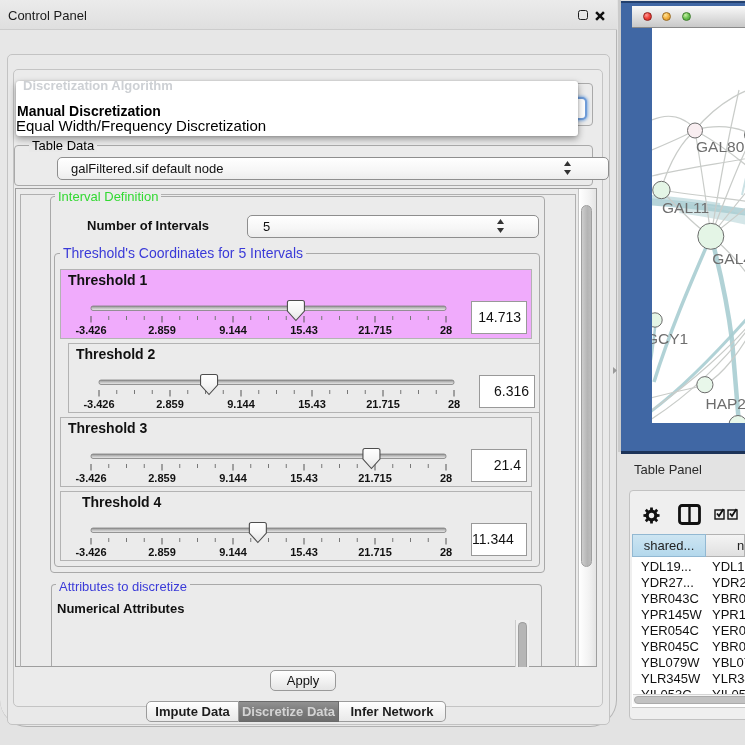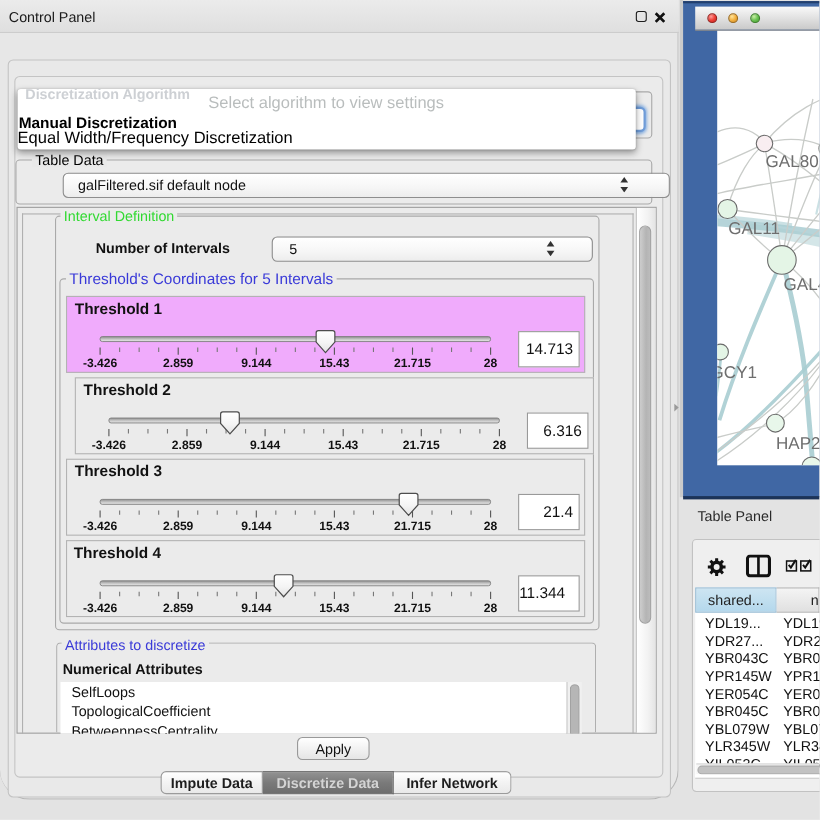--- a/index.html
+++ b/index.html
@@ -187,21 +187,21 @@
         <text x="243" y="64" font-size="11" font-weight="bold" fill="#111" text-anchor="middle" font-family="Liberation Sans, sans-serif">15.43</text>
         <text x="314" y="64" font-size="11" font-weight="bold" fill="#111" text-anchor="middle" font-family="Liberation Sans, sans-serif">21.715</text>
         <text x="385" y="64" font-size="11" font-weight="bold" fill="#111" text-anchor="middle" font-family="Liberation Sans, sans-serif">28</text>
         <g transform="translate(310.44,41.5)">
           <path d="M-8.5,-9 Q-8.5,-11 -6.5,-11 L6.5,-11 Q8.5,-11 8.5,-9 L8.5,-0.5 L0,9 L-8.5,-0.5 Z" fill="url(#thumbgrad)" stroke="#4d4d4d" stroke-width="1.1"></path>
         </g>
       </svg>
       <div class="abs" style="left:410px;top:31px;width:56px;height:33px;background:#fff;border:1px solid #999;font-size:14px;color:#111;text-align:right;line-height:31px;padding-right:5px;">21.4</div>
     </div>
 <div class="abs" style="left:60px;top:491.0px;width:472px;height:70px;border:1px solid #b3b3b3;background:#ebebeb;">
-      <div class="abs" style="left:6px;top:2px;font-size:14px;font-weight:bold;color:#111;">Threshold 4</div>
+      <div class="abs" style="left:21px;top:2px;font-size:14px;font-weight:bold;color:#111;">Threshold 4</div>
       <svg width="472" height="70" viewBox="0 0 472 70" style="position:absolute;left:0;top:0;">
         <defs></defs>
         <rect x="30" y="36" width="355" height="4.5" rx="2" fill="url(#trackgrad)" stroke="#7d7d7d" stroke-width="0.8"></rect>
         <line x1="30.00" y1="46" x2="30.00" y2="52.5" stroke="#555" stroke-width="1"></line>
         <line x1="47.75" y1="46" x2="47.75" y2="50" stroke="#777" stroke-width="1"></line>
         <line x1="65.50" y1="46" x2="65.50" y2="50" stroke="#777" stroke-width="1"></line>
         <line x1="83.25" y1="46" x2="83.25" y2="50" stroke="#777" stroke-width="1"></line>
         <line x1="101.00" y1="46" x2="101.00" y2="52.5" stroke="#555" stroke-width="1"></line>
         <line x1="118.75" y1="46" x2="118.75" y2="50" stroke="#777" stroke-width="1"></line>
         <line x1="136.50" y1="46" x2="136.50" y2="50" stroke="#777" stroke-width="1"></line>
@@ -228,38 +228,34 @@
         <g transform="translate(196.85,41.5)">
           <path d="M-8.5,-9 Q-8.5,-11 -6.5,-11 L6.5,-11 Q8.5,-11 8.5,-9 L8.5,-0.5 L0,9 L-8.5,-0.5 Z" fill="url(#thumbgrad)" stroke="#4d4d4d" stroke-width="1.1"></path>
         </g>
       </svg>
       <div class="abs" style="left:410px;top:31px;width:56px;height:33px;background:#fff;border:1px solid #999;font-size:14px;color:#111;text-align:right;line-height:31px;padding-right:16px;">11.344</div>
     </div>
 
   <div class="groupbox" style="left:51px;top:584px;width:491px;height:82px;border-bottom:none;border-radius:4px 4px 0 0;"></div>
   <div class="grouplabel" style="left:56px;top:580px;color:#3a3ad8;">Attributes to discretize</div>
   <div class="abs" style="left:57px;top:601px;font-size:13px;font-weight:bold;color:#111;">Numerical Attributes</div>
-  <div class="abs" style="left:55px;top:620px;width:460px;height:46.5px;background:#fff;overflow:hidden;">
-    <div style="padding-left:10px;font-size:13px;line-height:17.3px;padding-top:1px;color:#111;">SelfLoops<br>TopologicalCoefficient<br>BetweennessCentrality</div>
-  </div>
   <div class="abs" style="left:515px;top:620px;width:14px;height:46.5px;background:#f0f0f0;border-left:1px solid #ccc;"></div>
   <div class="abs" style="left:518px;top:622px;width:9px;height:45px;background:#b6b6b6;border:1px solid #9e9e9e;border-bottom:none;border-radius:5px 5px 0 0;"></div>
 
   <div class="abs" style="left:270px;top:670px;width:66px;height:21px;background:linear-gradient(#ffffff,#f2f2f2 50%,#e5e5e5);border:1px solid #999;border-radius:5px;font-size:13px;color:#111;display:flex;align-items:center;justify-content:center;">Apply</div>
 
   <div class="seg" style="left:146px;top:701px;height:21px;">
     <div style="width:93px;">Impute Data</div>
-    <div class="sel" style="width:119px;">Discretize Data</div>
+    <div class="sel" style="width:100px;">Discretize Data</div>
     <div style="width:107px;">Infer Network</div>
   </div>
 </div>
 
 <div class="abs" style="left:15.5px;top:81px;width:562.5px;height:54.5px;background:#ffffff;border-radius:3px;box-shadow:0 3px 7px rgba(0,0,0,0.38), 0 0 2px rgba(0,0,0,0.18);z-index:30;">
   <div class="abs" style="left:7.5px;top:-3.5px;font-size:13px;font-weight:bold;color:#cdd0d4;white-space:nowrap;">Discretization Algorithm</div>
-  <div class="abs" style="left:0;top:3.5px;width:562px;text-align:center;font-size:15px;color:#b9bdbd;">Select algorithm to view settings</div>
   <div class="abs" style="left:0.5px;top:36px;font-size:15px;color:#000;">Equal Width/Frequency Discretization</div>
   <div class="abs" style="left:1.5px;top:22px;font-size:14px;font-weight:bold;color:#000;">Manual Discretization</div>
 </div>
 
 <div class="abs" style="left:618px;top:0;width:3px;height:452px;background:#cbcbcb;"></div>
 
 <svg class="abs" style="left:612px;top:366px;" width="6" height="9" viewBox="0 0 6 9">
     <path d="M1,1 L5,4.5 L1,8 Z" fill="#9a9a9a"></path>
   </svg>
 

